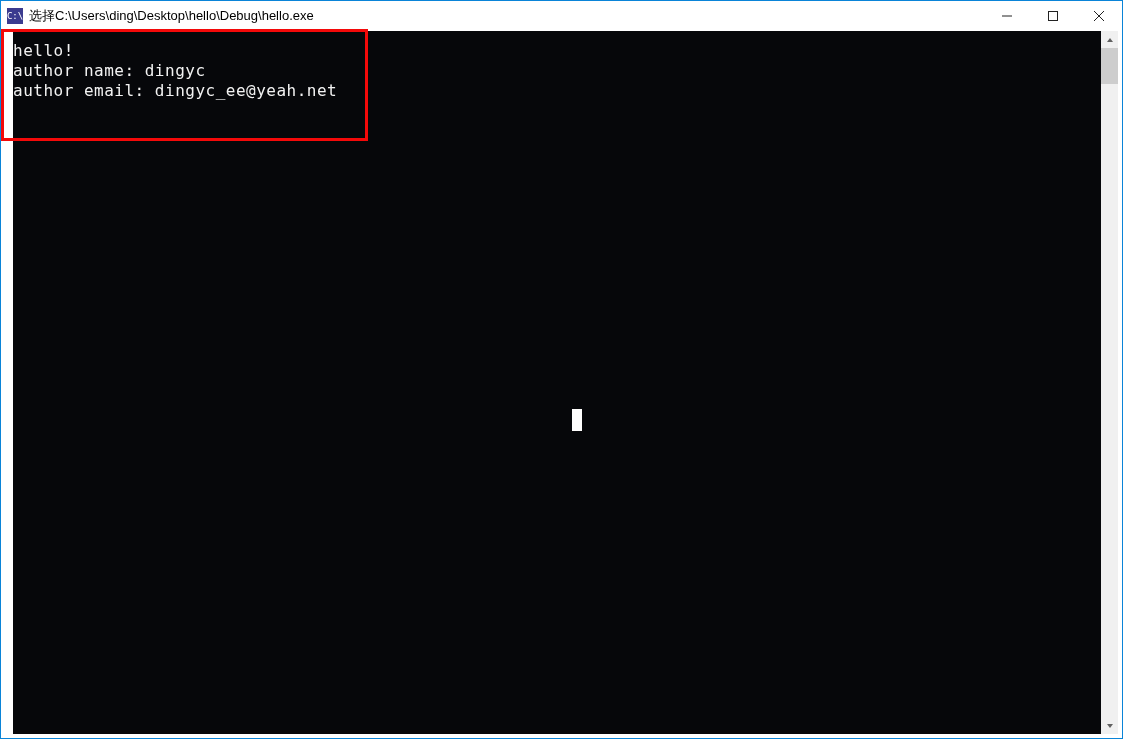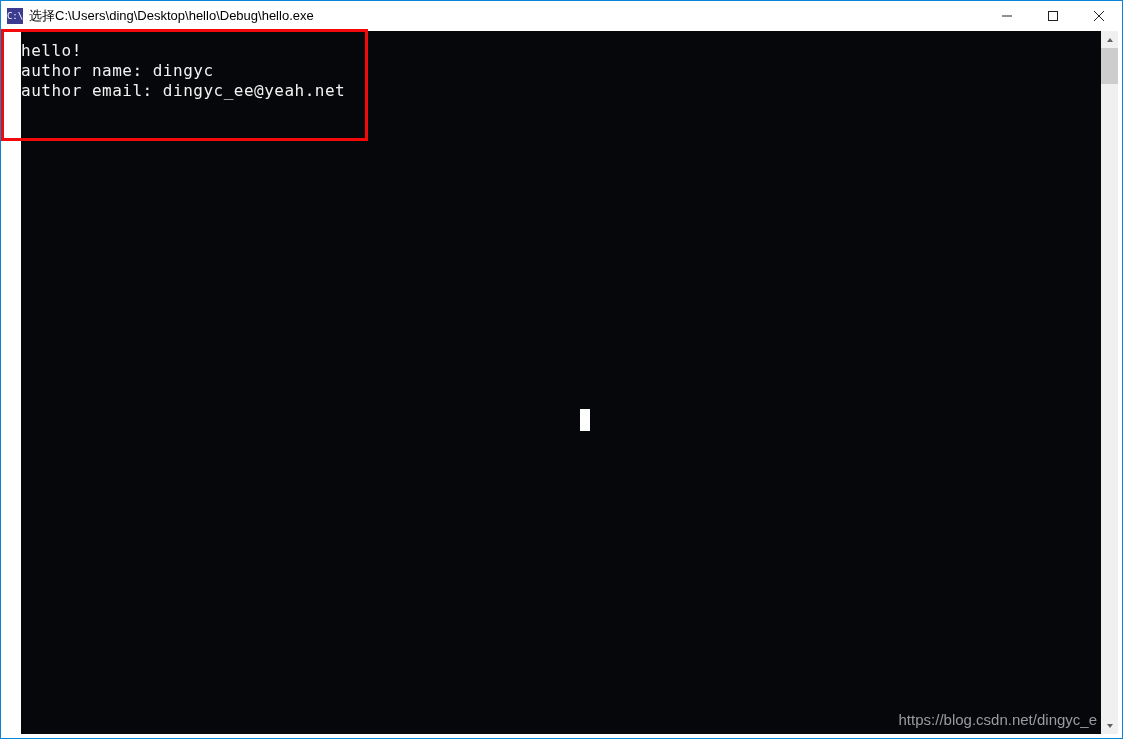--- a/index.html
+++ b/index.html
@@ -74,21 +74,21 @@
     }
     .title-btn svg {
       width: 10px;
       height: 10px;
     }
     .client-wrap {
       flex: 1;
       display: flex;
       position: relative;
       min-height: 0;
-      padding: 0 4px 4px 20px;
+      padding: 0 4px 4px 12px;
     }
     .console-area {
       flex: 1;
       background: #06070a;
       position: relative;
       overflow: hidden;
     }
     .console-text {
       position: absolute;
       top: 10px;
@@ -185,21 +185,20 @@
       </button>
     </div>
   </div>
 
   <div class="client-wrap">
     <div class="console-area">
       <pre class="console-text" id="console-lines">hello!
 author name: dingyc
 author email: dingyc_ee@yeah.net</pre>
       <div class="cursor"></div>
-      <div class="watermark">https://blog.csdn.net/dingyc_e</div>
     </div>
     <div class="scrollbar-v">
       <div class="sb-btn">
         <svg viewBox="0 0 8 8">
             <polygon points="4,2 7,6 1,6"></polygon>
           </svg>
       </div>
       <div class="sb-track">
         <div class="sb-thumb"></div>
       </div>

